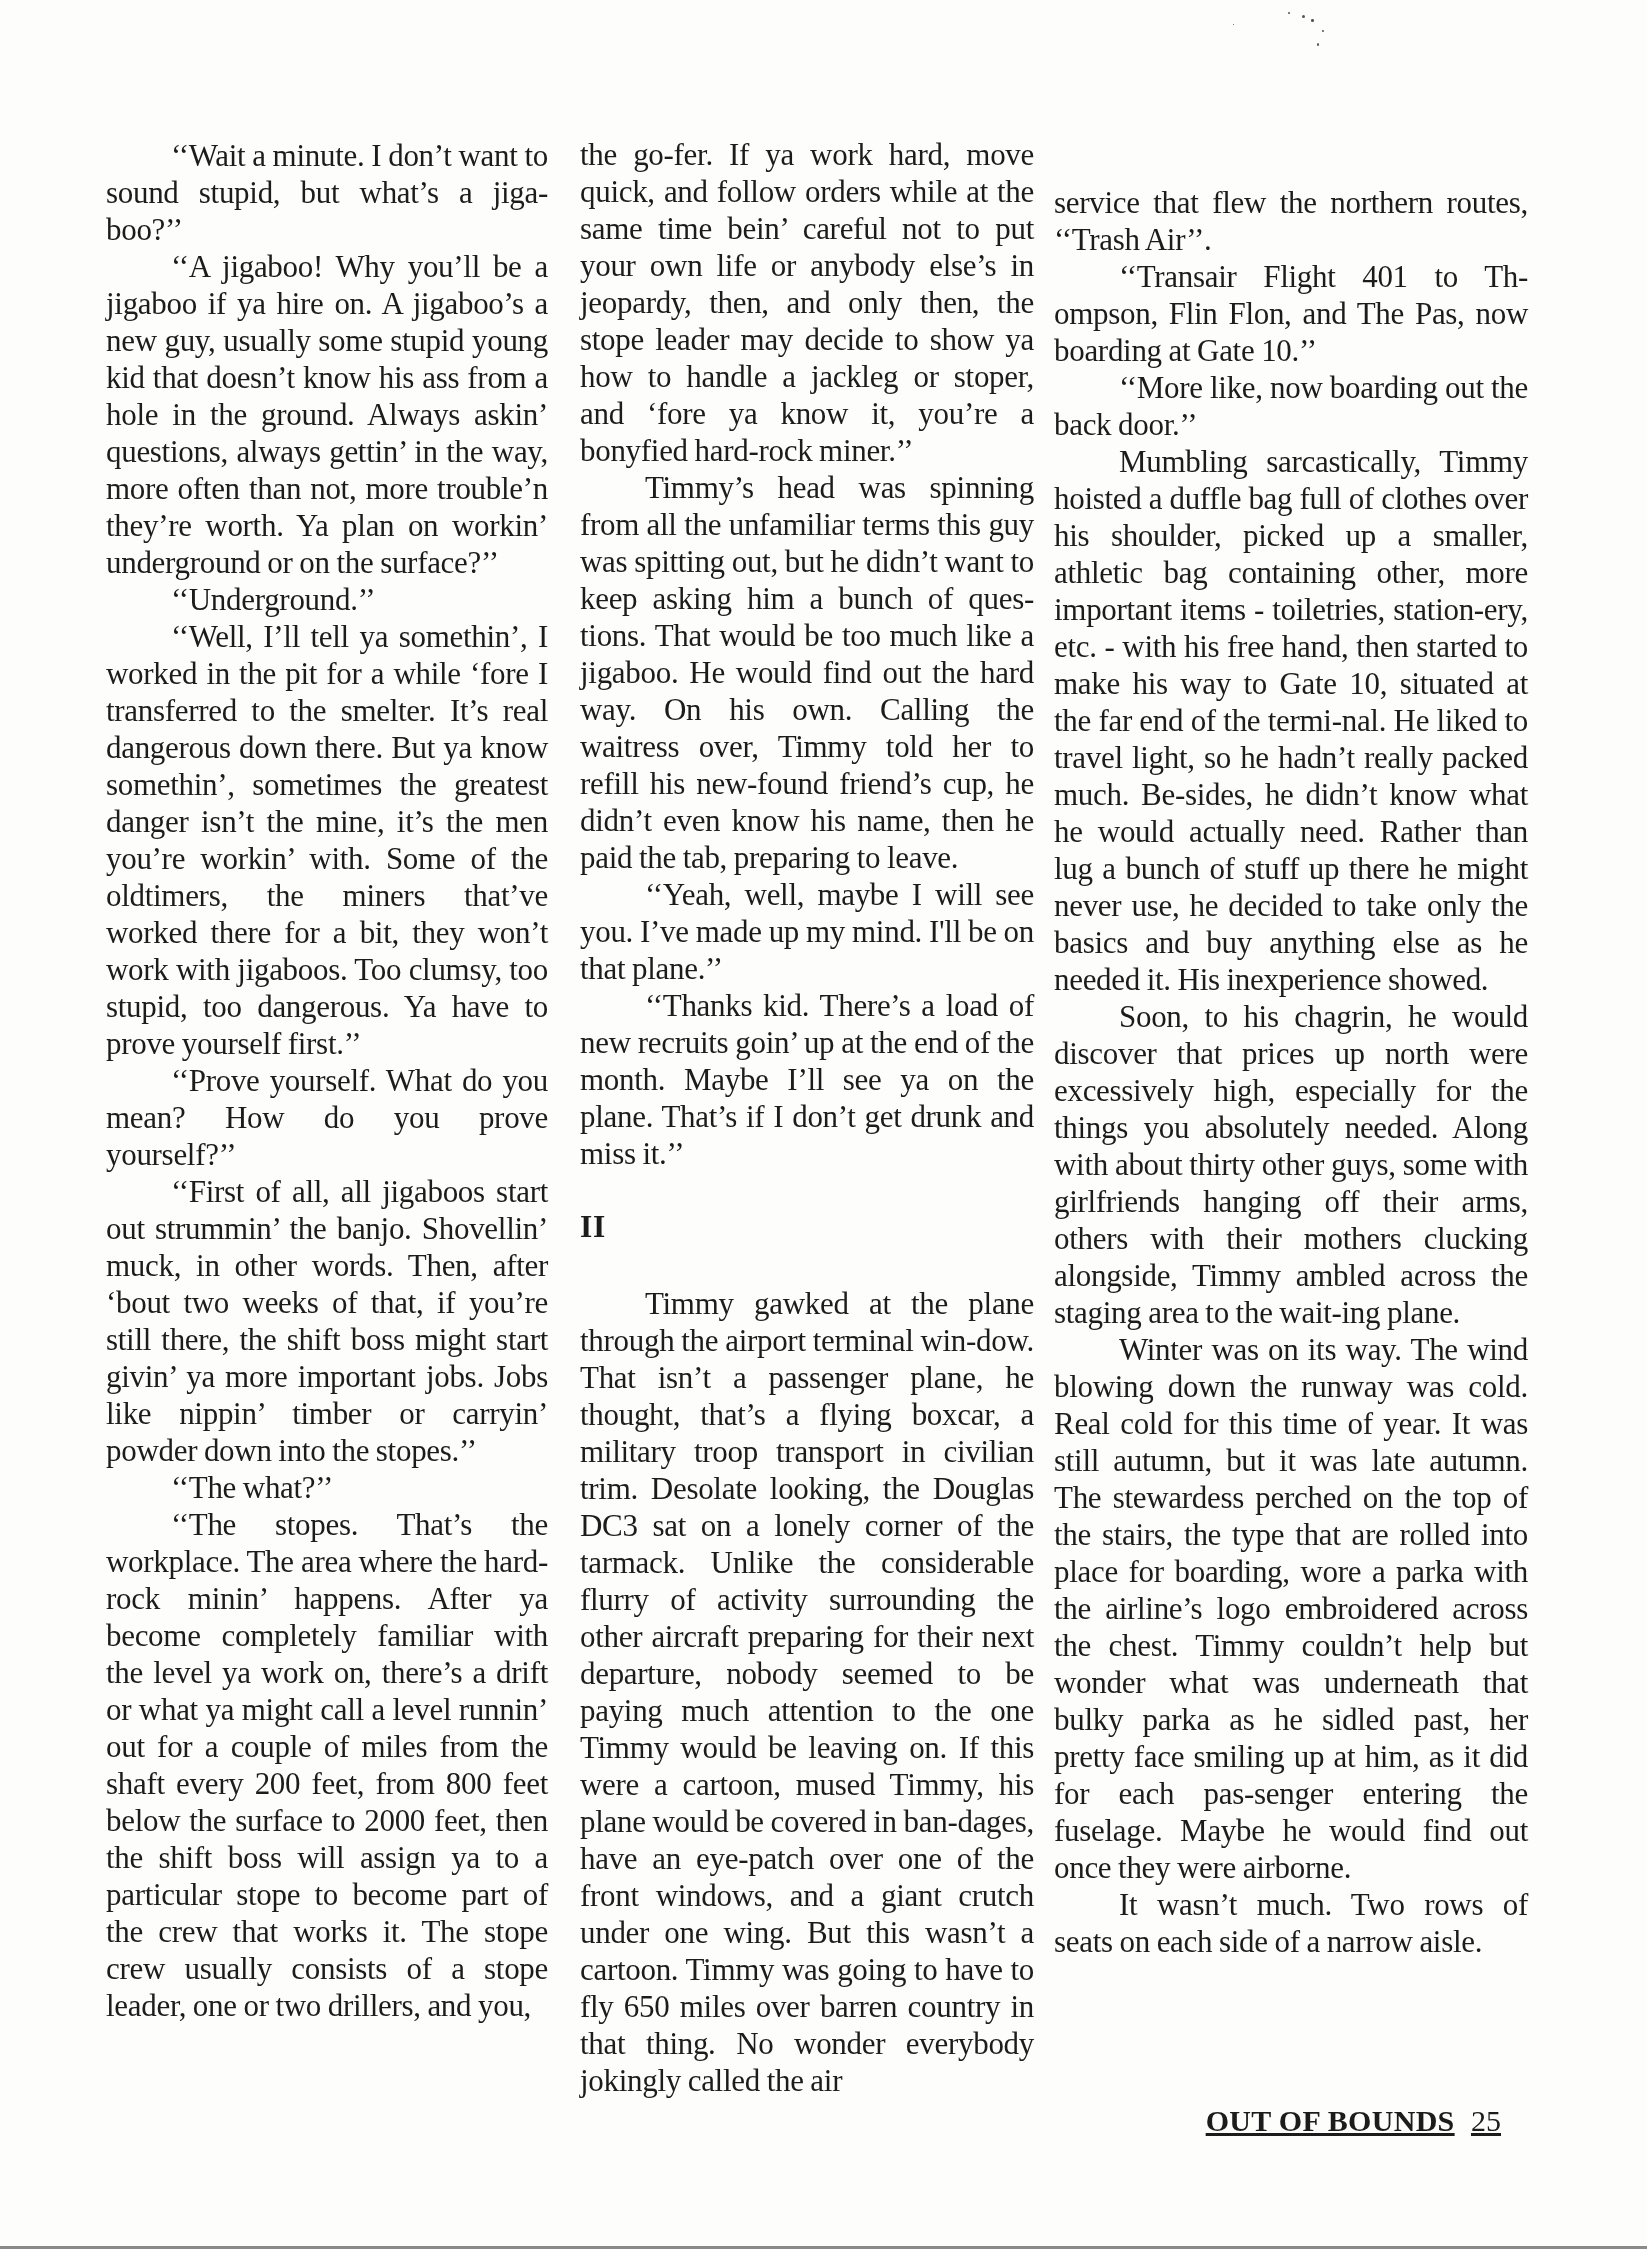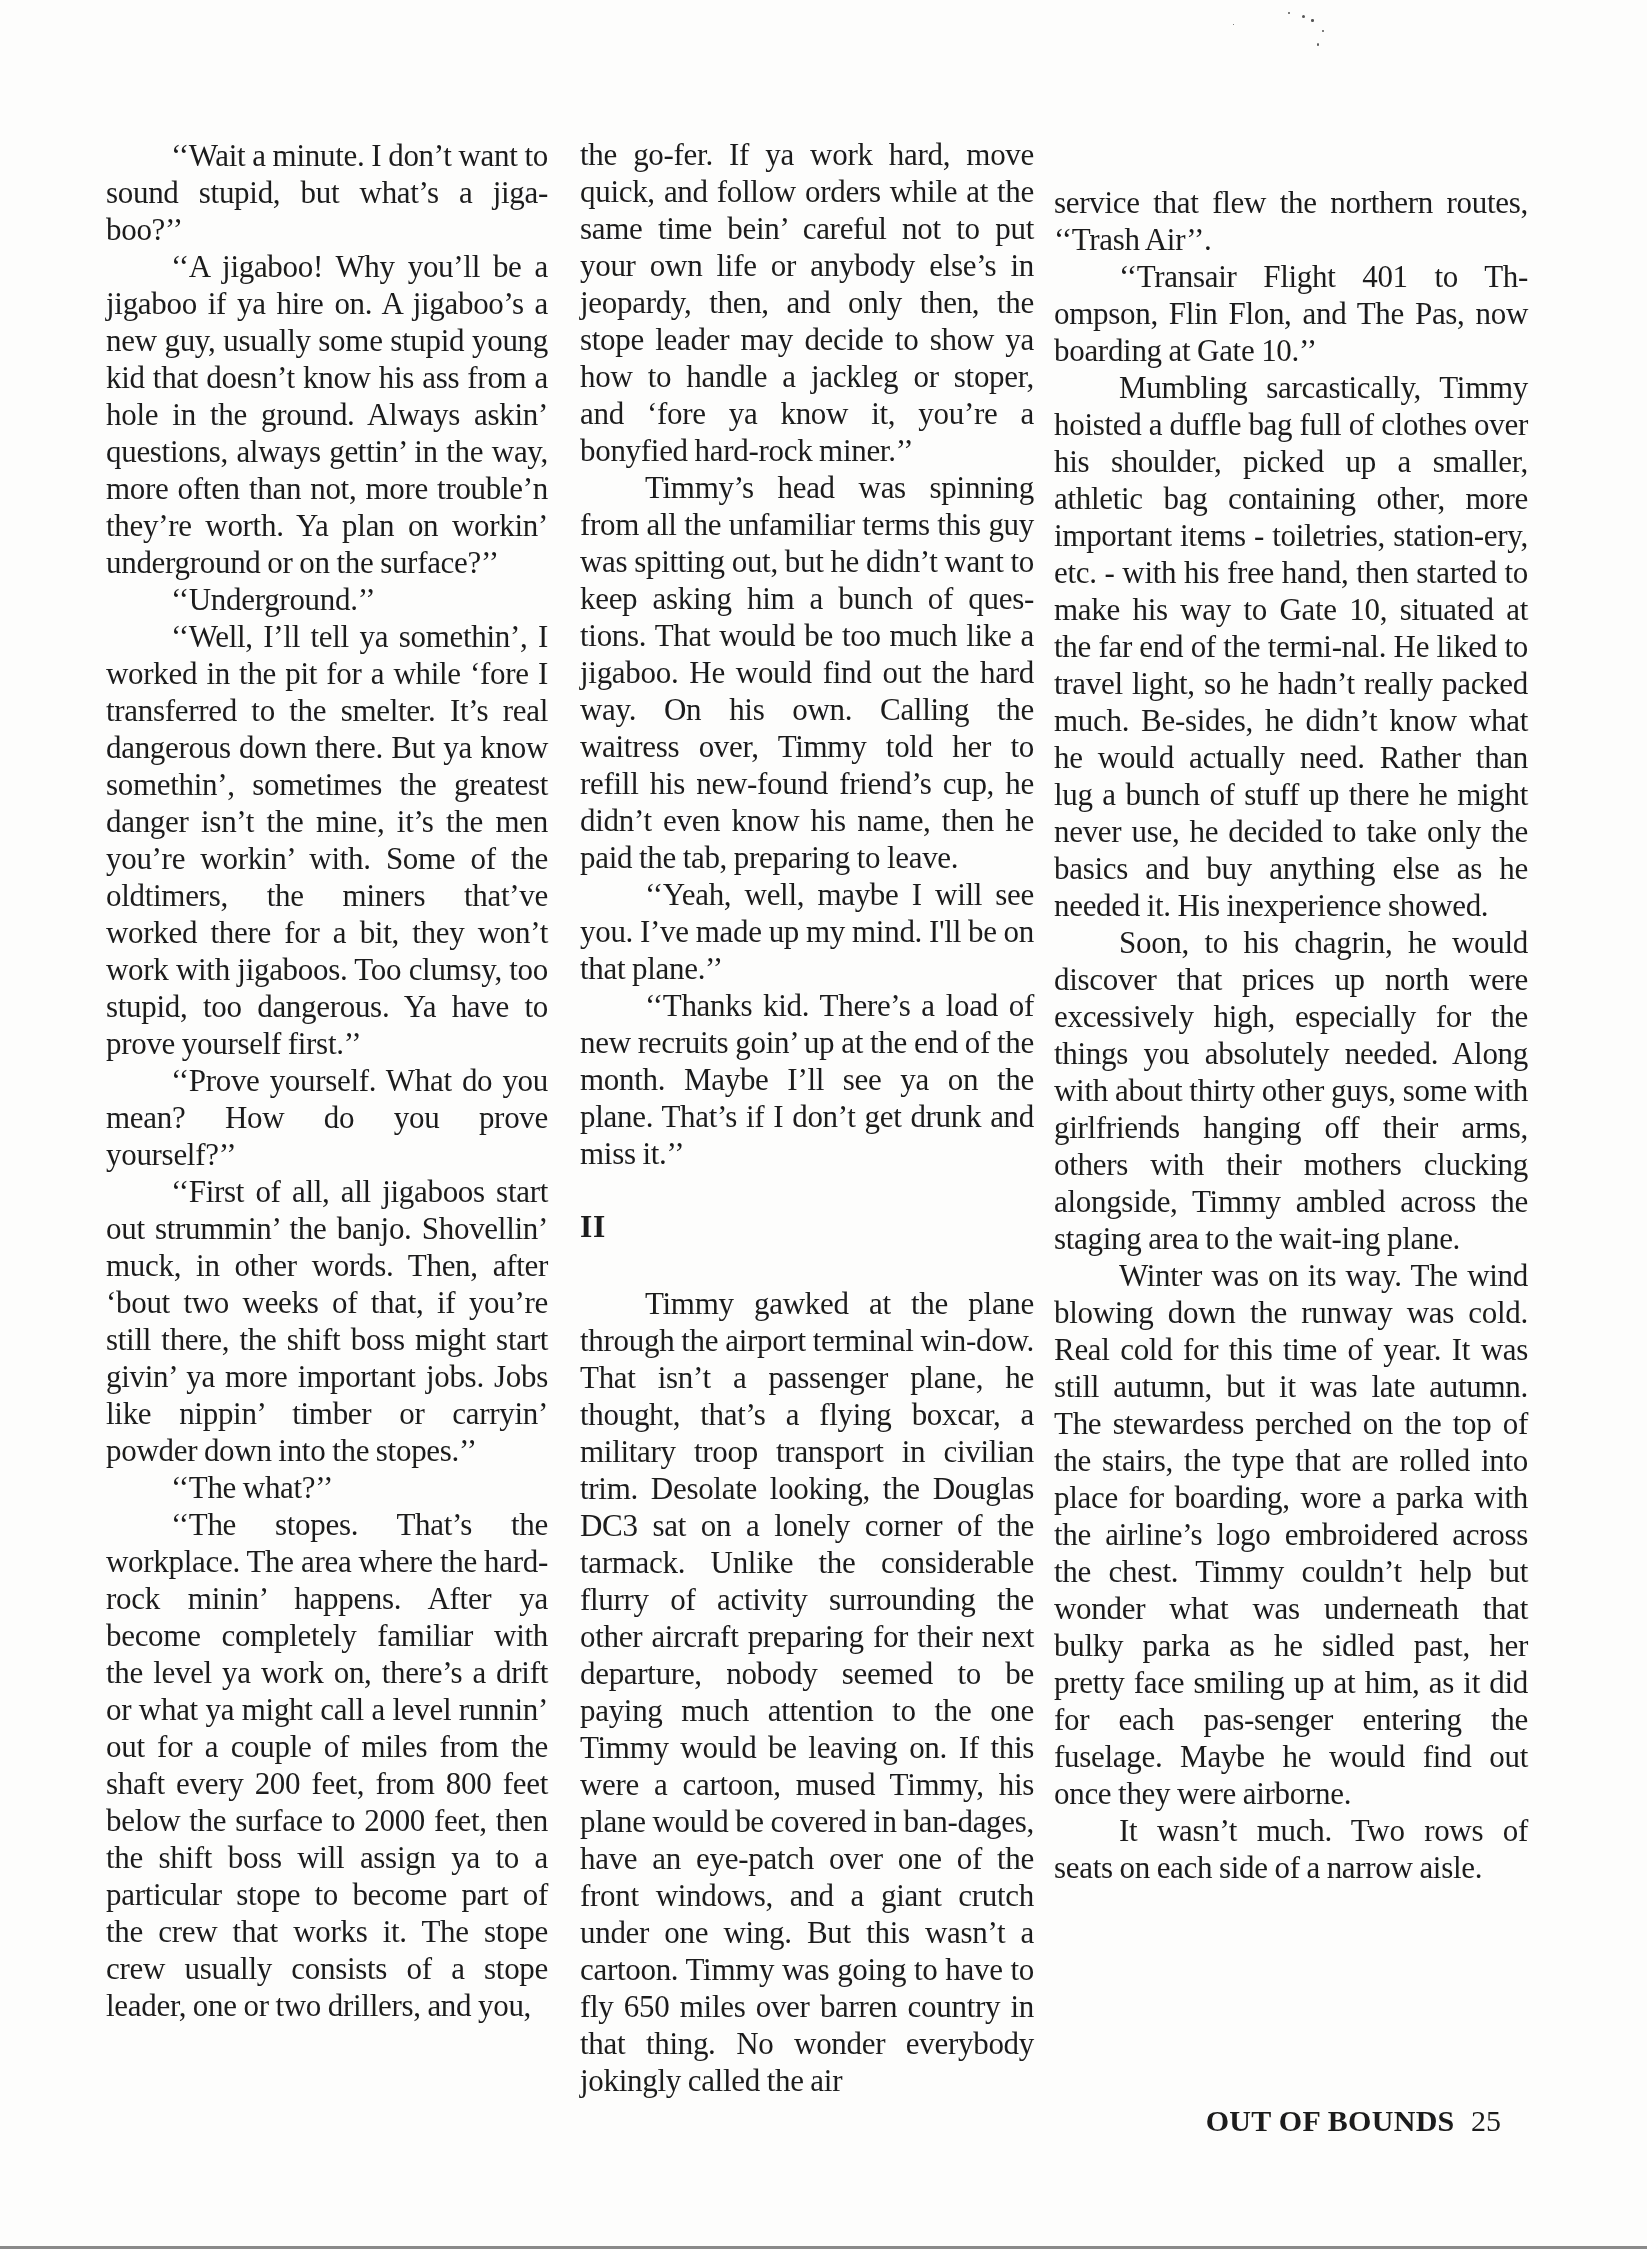--- a/index.html
+++ b/index.html
@@ -40,20 +40,21 @@
   }
   .footer {
     position: absolute;
     top: 2102px;
     left: 1165px;
     width: 336px;
     text-align: right;
     font-size: 30px;
     line-height: 37px;
     white-space: nowrap;
+    text-decoration: underline;
   }
   .footer .magazine-name { font-weight: bold; letter-spacing: 0.3px; }
   .footer .page-number { margin-left: 16.4px; }
   .speck { position: absolute; background: #555; border-radius: 50%; }
 </style>
 </head>
 <body>
 
 <div class="column col-left">
   <p class="indent">‘‘Wait a minute. I don’t want to sound stupid, but what’s a jiga-boo?’’</p>
@@ -71,20 +72,21 @@
   <p class="indent">Timmy’s head was spinning from all the unfamiliar terms this guy was spitting out, but he didn’t want to keep asking him a bunch of ques-tions.  That would be too much like a jigaboo.  He would find out the hard way.  On his own.  Calling the waitress over, Timmy told her to refill his new-found friend’s cup, he didn’t even know his name, then he paid the tab, preparing to leave.</p>
   <p class="indent">‘‘Yeah, well, maybe I will see you.  I’ve made up my mind.  I'll be on that plane.’’</p>
   <p class="indent">‘‘Thanks kid.  There’s a load of new recruits goin’ up at the end of the month.  Maybe I’ll see ya on the plane.  That’s if I don’t get drunk and miss it.’’</p>
   <div class="section-heading">II</div>
   <p class="indent">Timmy gawked at the plane through the airport terminal win-dow.  That isn’t a passenger plane, he thought, that’s a flying boxcar, a military troop transport in civilian trim.  Desolate looking, the Douglas DC3 sat on a lonely corner of the tarmack.  Unlike the considerable flurry of activity surrounding the other aircraft preparing for their next departure, nobody seemed to be paying much attention to the one Timmy would be leaving on.  If this were a cartoon, mused Timmy, his plane would be covered in ban-dages, have an eye-patch over one of the front windows, and a giant crutch under one wing.  But this wasn’t a cartoon.  Timmy was going to have to fly 650 miles over barren country in that thing.  No wonder everybody jokingly called the air</p>
 </div>
 
 <div class="column col-right">
   <p>service that flew the northern routes, ‘‘Trash Air’’.</p>
   <p class="indent">‘‘Transair Flight 401 to Th-ompson, Flin Flon, and The Pas, now boarding at Gate 10.’’</p>
+  <p class="indent">‘‘More like, now boarding out the back door.’’</p>
   <p class="indent">Mumbling sarcastically, Timmy hoisted a duffle bag full of clothes over his shoulder, picked up a smaller, athletic bag containing other, more important items - toiletries, station-ery, etc. - with his free hand, then started to make his way to Gate 10, situated at the far end of the termi-nal.  He liked to travel light, so he hadn’t really packed much.  Be-sides, he didn’t know what he would actually need.  Rather than lug a bunch of stuff up there he might never use, he decided to take only the basics and buy anything else as he needed it.  His inexperience showed.</p>
   <p class="indent">Soon, to his chagrin, he would discover that prices up north were excessively high, especially for the things you absolutely needed.  Along with about thirty other guys, some with girlfriends hanging off their arms, others with their mothers clucking alongside, Timmy ambled across the staging area to the wait-ing plane.</p>
   <p class="indent">Winter was on its way.  The wind blowing down the runway was cold.  Real cold for this time of year.  It was still autumn, but it was late autumn.  The stewardess perched on the top of the stairs, the type that are rolled into place  for boarding, wore a parka with the airline’s logo embroidered across the chest.  Timmy couldn’t help but wonder what was underneath that bulky parka as he sidled past, her pretty face smiling up at him, as it did for each pas-senger entering the fuselage.  Maybe he would find out once they were airborne.</p>
   <p class="indent">It wasn’t much.  Two rows of seats on each side of a narrow aisle.</p>
 </div>
 
 <div class="footer">
   <span class="magazine-name">OUT OF BOUNDS</span><span class="page-number">25</span>
 </div>
 

